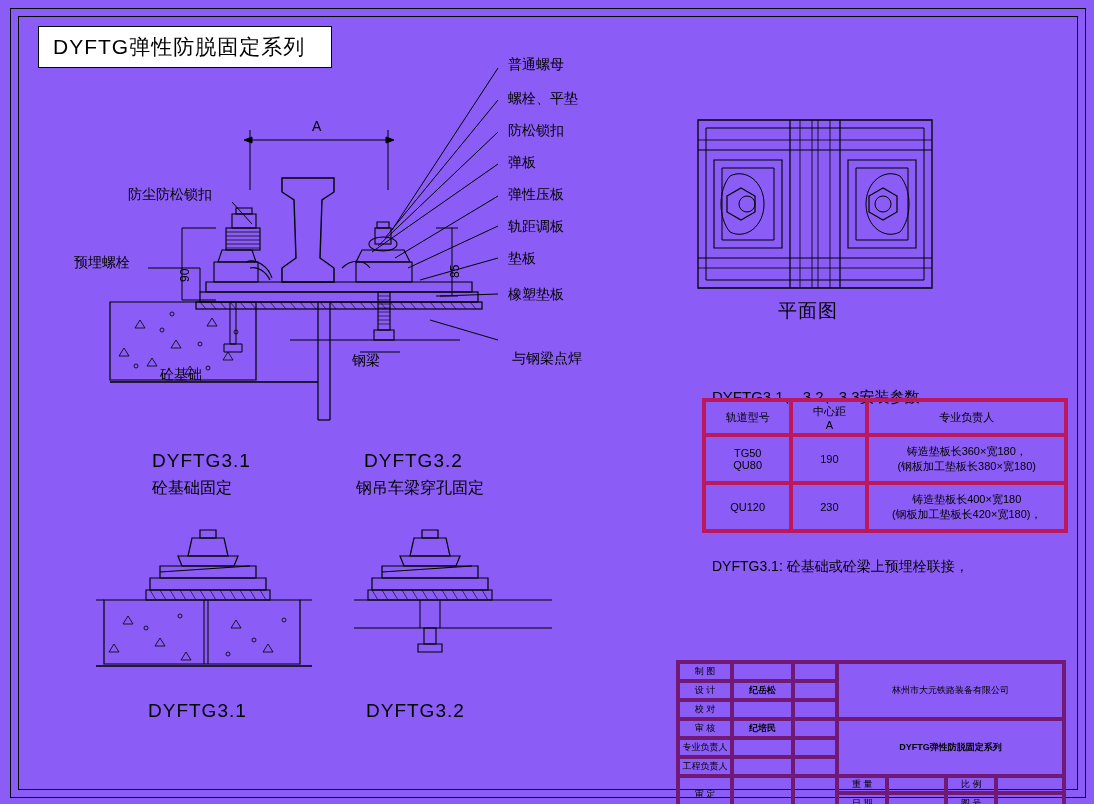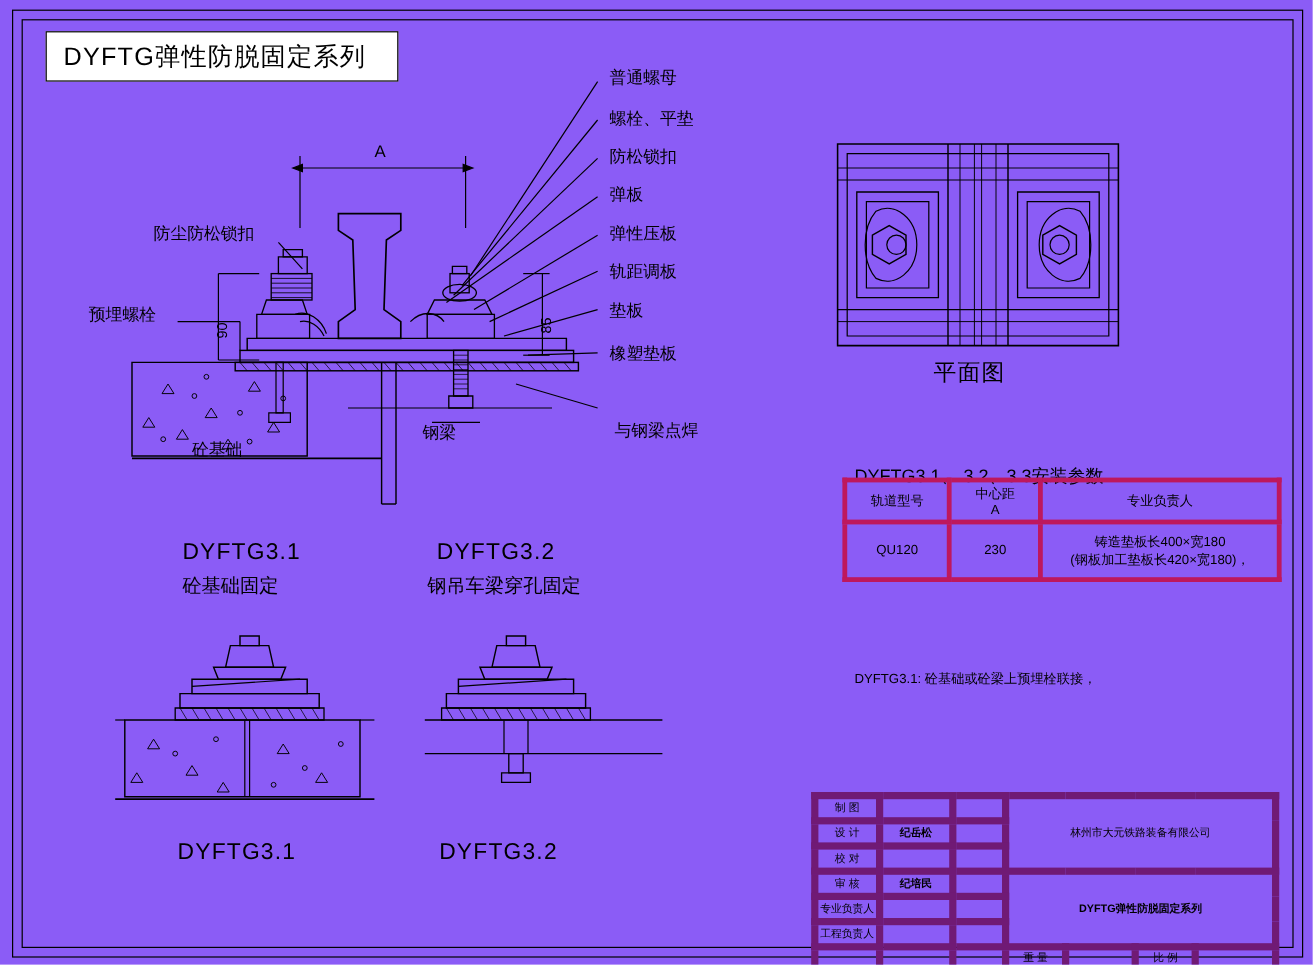--- a/index.html
+++ b/index.html
@@ -12,25 +12,25 @@
   .title-box span{font-size:21px;letter-spacing:1px;font-family:"Liberation Sans",sans-serif;}
   .lbl{position:absolute;font-size:14px;white-space:nowrap;}
   .big{position:absolute;font-size:19px;white-space:nowrap;letter-spacing:1px;}
   .mid{position:absolute;font-size:16px;white-space:nowrap;}
   svg{position:absolute;left:0;top:0;width:1094px;height:804px;pointer-events:none;}
   .tbl{position:absolute;border-collapse:collapse;}
   .tbl td,.tbl th{border:4px solid #be185d;font-size:11px;text-align:center;padding:2px 16px;font-weight:normal;}
   .rot90{transform:rotate(-90deg);transform-origin:left top;position:absolute;font-size:12px;white-space:nowrap;}
   #titleblock{position:absolute;left:676px;top:660px;width:390px;height:128px;}
   #titleblock table{border-collapse:collapse;width:390px;height:128px;}
-  #titleblock td{border:6px solid #701a75;font-size:9px;text-align:center;padding:0;}
+  #titleblock td{border:4px solid #701a75;font-size:9px;text-align:center;padding:0;}
   .tb-name{font-size:12px;font-weight:bold;font-family:Liberation Mono, monospace;margin-top:20px;}
   .tb-company{font-size:12px;}
   .tb-title{font-size:12px;font-weight:bold;}
-  .note{position:absolute;font-size:11px;white-space:nowrap;}
+  .note{position:absolute;font-size:14px;white-space:nowrap;}
 </style>
 </head>
 <body>
 
 <div id="sheet">
 
   <div class="frame-outer"></div>
   <div class="frame-inner"></div>
 
   <div class="title-box">
@@ -236,20 +236,31 @@
   <div class="lbl" style="left:712px;top:388px;font-size:15px;">DYFTG3.1、 3.2、3.3安装参数</div>
 
   <table class="tbl" style="left:702px;top:398px;width:366px;">
     <tbody>
         <tr>
       <td style="width:62px;height:18px;">轨道型号</td>
       <td style="width:54px;">中心距 A</td>
       <td style="width:246px;">专业负责人</td>
     </tr>
     <tr>
+      <td style="height:40px;">
+        <div style="white-space:pre-line;">TG50
+QU80</div>
+      </td>
+      <td>190</td>
+      <td>
+        <div>铸造垫板长360×宽180，</div>
+        <div>(钢板加工垫板长380×宽180)</div>
+      </td>
+    </tr>
+    <tr>
       <td style="height:40px;">QU120</td>
       <td>230</td>
       <td>
         <div>铸造垫板长400×宽180</div>
         <div>(钢板加工垫板长420×宽180)，</div>
       </td>
     </tr>
   </tbody>
     </table>
 

